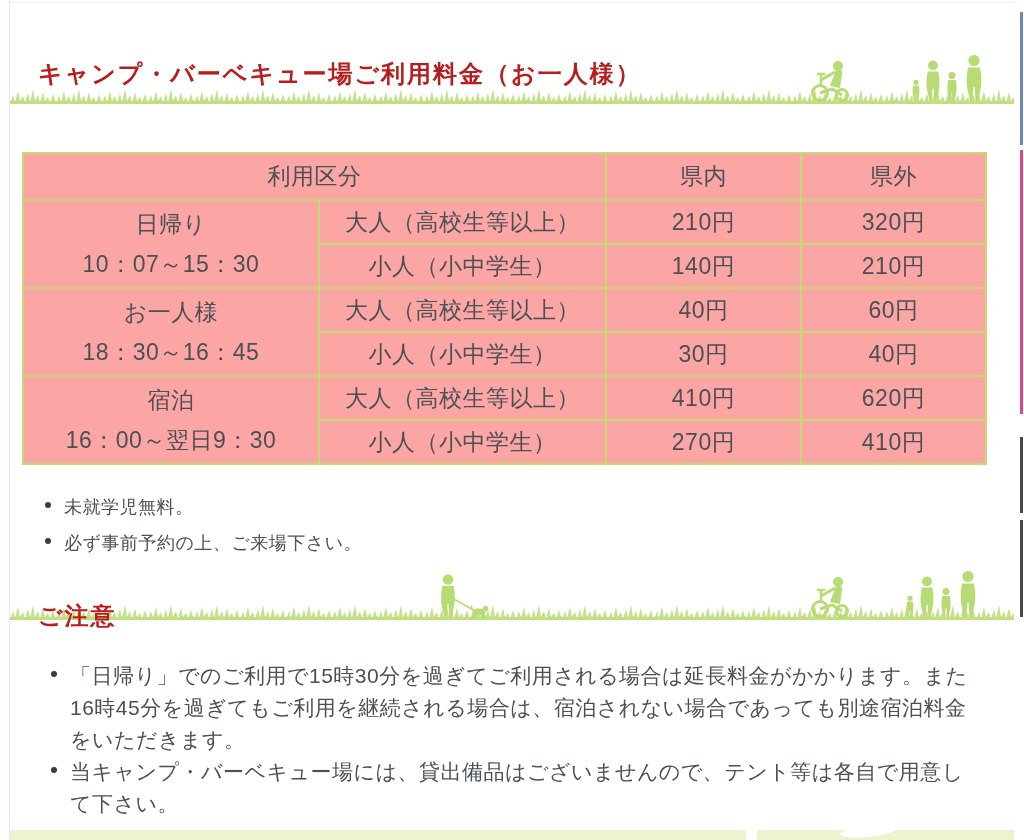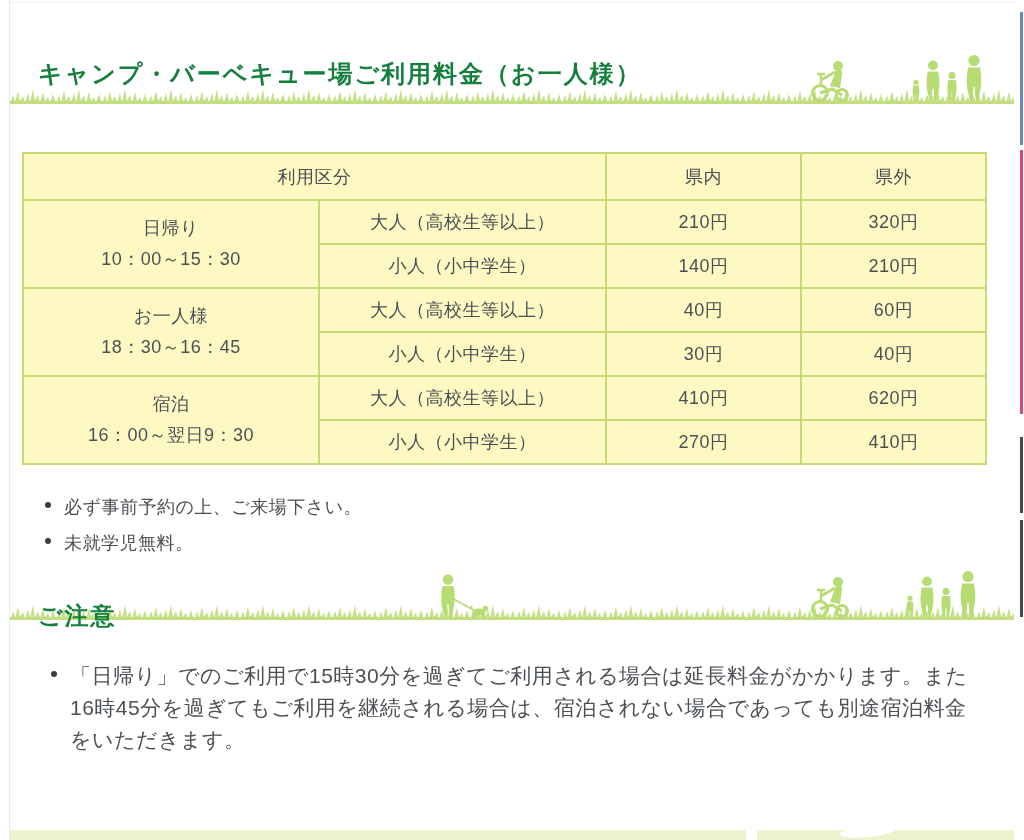--- a/index.html
+++ b/index.html
@@ -14,31 +14,31 @@
   .faint-top-line  { position:absolute; left:9px; top:2px; width:1005px; height:1px; background:#eef2f6; }
 
   
   .band { position:absolute; left:10px; width:1004px; height:54px; }
   .band-1 { top:50px; border-bottom:1px solid #e6ead9; }
   .band-2 { top:566px; border-bottom:1px solid #e6ead9; }
   .band svg.grass { position:absolute; left:0; bottom:-1px; }
   .section-title {
     position:absolute; left:28px; z-index:2;
     font-size:24px; font-weight:bold; letter-spacing:2px;
-    color:#15803d; white-space:nowrap;
+    color:#b91c1c; white-space:nowrap;
   }
   .band-1 .section-title { top:8px; }
   .band-2 .section-title { top:14px;margin-top:20px; }
 
   
   .table-wrap { position:absolute; left:22px; top:152px; }
   table.pricing { border-collapse:collapse; table-layout:fixed; width:963px; background:#fff; }
   table.pricing th, table.pricing td {
     border:2px solid #c6da72; text-align:center; vertical-align:middle;
-    font-size:18px; font-weight:normal; color:#4b5055; background:#fef9c3;
+    font-size:23px; font-weight:normal; color:#4b5055; background:#fca5a5;
     letter-spacing:0.5px;
   }
   table.pricing th { height:47px; }
   table.pricing td { height:44px; }
   td.cat-cell div { line-height:1.75; }
 
   
   ul.notes { position:absolute; list-style:none; }
   ul.notes li { position:relative; padding-left:26px; letter-spacing:0.5px; }
   ul.notes li::before {
@@ -138,21 +138,21 @@
         <tr>
           <th colspan="2">利用区分</th>
           <th>県内</th>
           <th>県外</th>
         </tr>
       </thead>
       <tbody>
         <tr>
           <td rowspan="2" class="cat-cell">
             <div>日帰り</div>
-            <div>10：00～15：30</div>
+            <div>10：07～15：30</div>
           </td>
           <td>大人（高校生等以上）</td>
           <td>210円</td>
           <td>320円</td>
         </tr>
         <tr>
           <td>小人（小中学生）</td>
           <td>140円</td>
           <td>210円</td>
         </tr>
@@ -182,22 +182,22 @@
         <tr>
           <td>小人（小中学生）</td>
           <td>270円</td>
           <td>410円</td>
         </tr>
       </tbody>
     </table>
   </div>
 
   <ul class="notes general">
+    <li>未就学児無料。</li>
     <li>必ず事前予約の上、ご来場下さい。</li>
-    <li>未就学児無料。</li>
   </ul>
 
   <div class="band band-2">
     <h2 class="section-title">ご注意</h2>
     <svg class="grass" width="1004" height="54" viewBox="0 0 1004 54">
       <rect x="0" y="0" width="1004" height="54" fill="url(#grass-pat)"></rect>
       <rect x="0" y="51" width="1004" height="3" fill="#c2de80"></rect>
       <g>
           <use href="#fig-dogwalker" transform="translate(438,51)"></use>
         </g>
@@ -205,20 +205,21 @@
           <use href="#fig-trike" transform="translate(818,51)"></use>
         </g>
       <g>
           <use href="#fig-family" transform="translate(900,51)"></use>
         </g>
     </svg>
   </div>
 
   <ul class="notes caution">
     <li>「日帰り」でのご利用で15時30分を過ぎてご利用される場合は延長料金がかかります。また16時45分を過ぎてもご利用を継続される場合は、宿泊されない場合であっても別途宿泊料金をいただきます。</li>
+    <li>当キャンプ・バーベキュー場には、貸出備品はございませんので、テント等は各自で用意して下さい。</li>
   </ul>
 
   <div class="footer-band"></div>
   <div class="footer-gap"></div>
   <div class="footer-swoosh"></div>
 
   <div class="edge-strip edge-blue"></div>
   <div class="edge-strip edge-pink"></div>
   <div class="edge-strip edge-dark1"></div>
   <div class="edge-strip edge-dark2"></div>

